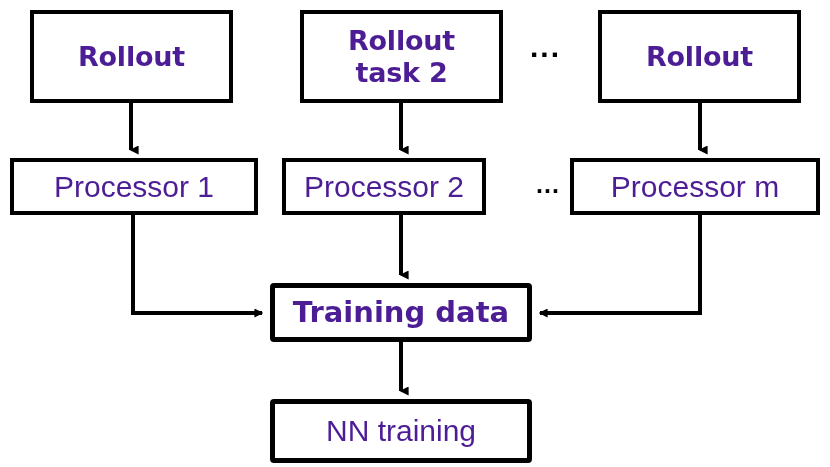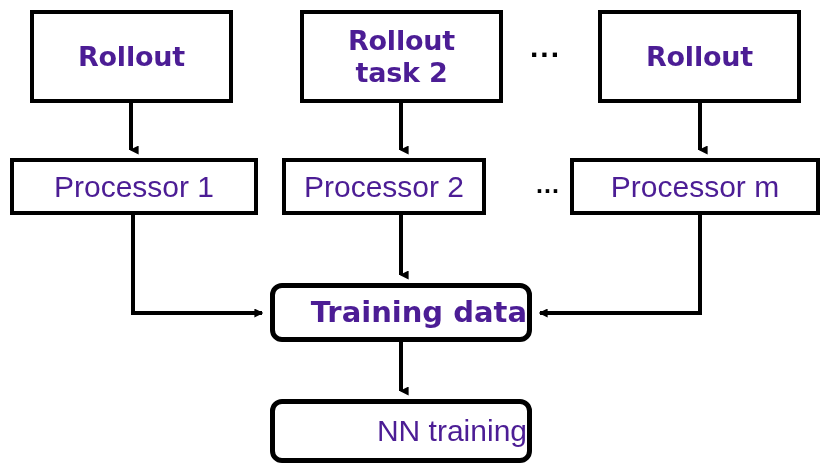--- a/index.html
+++ b/index.html
@@ -44,23 +44,22 @@
     font-weight: bold;
     font-size: 27px;
     letter-spacing: -0.2px;
   }
   .node-processor {
     font-family: "Liberation Sans", sans-serif;
     font-weight: normal;
     font-size: 30px;
   }
   .node-rounded {
-    border-radius: 12px;
+    border-radius: 4px;
     border-width: 5px;
-    justify-content: flex-end;
   }
   .node-training-data {
     font-family: "DejaVu Sans", sans-serif;
     font-weight: bold;
     font-size: 29px;
   }
   .node-nn-training {
     font-family: "Liberation Sans", sans-serif;
     font-weight: normal;
     font-size: 30px;

